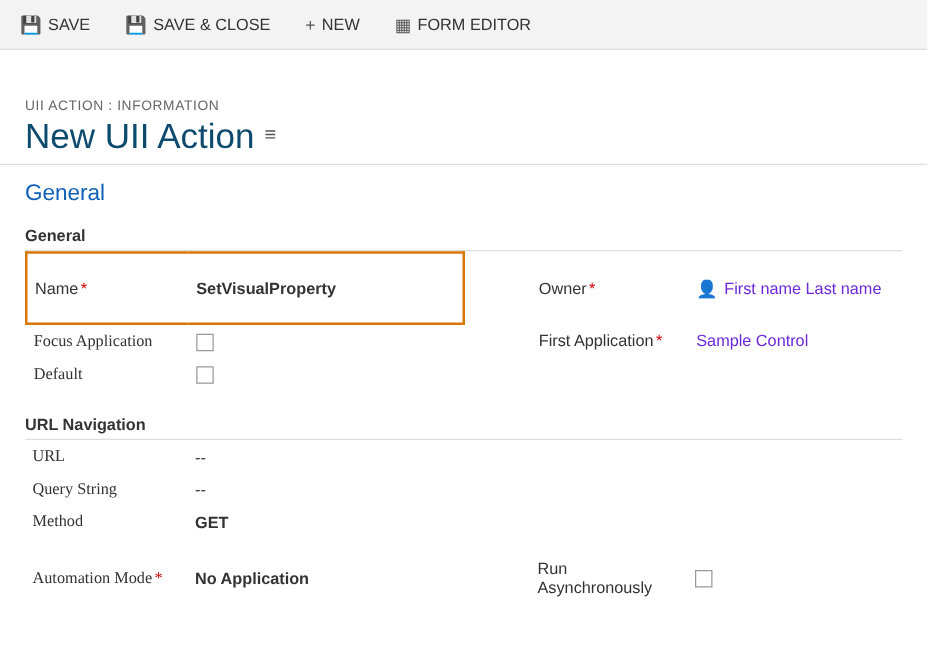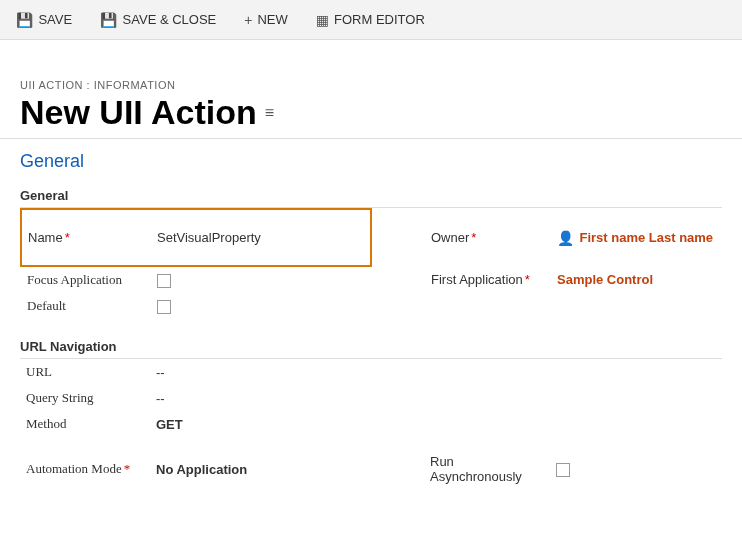--- a/index.html
+++ b/index.html
@@ -51,23 +51,23 @@
       letter-spacing: 0.5px;
       margin-bottom: 2px;
       margin-top: 29px;
     }
     .page-title-row {
       display: flex;
       align-items: center;
       gap: 8px;
     }
     .page-title {
-      font-size: 34px;
-      font-weight: 700;
-      color: #000000;
+      font-size: 28px;
+      font-weight: 400;
+      color: #0c4a6e;
     }
     .menu-icon {
       font-size: 16px;
       color: #555;
       cursor: pointer;
     }
 
     
     .main-content {
       padding: 0 20px;
@@ -145,24 +145,23 @@
       display: inline-block;
       width: 14px;
       height: 14px;
       border: 1px solid #999;
       background: #fff;
       vertical-align: middle;
     }
 
     
     .field-link {
-      color: #c2410c;
+      color: #6d28d9;
       cursor: pointer;
       text-decoration: none;
-      font-weight: bold;
     }
 
     
     .owner-cell {
       display: flex;
       align-items: center;
       gap: 5px;
     }
     .person-icon {
       font-size: 14px;
@@ -212,21 +211,21 @@
   <div class="form-group-header">General</div>
 
   <table class="form-table">
     <tbody>
 
       <tr class="name-field-row">
         <td class="name-label-cell" style="width:130px; border:2px solid #d97706; border-right:none;">
           <span>Name</span><span class="required-star">*</span>
         </td>
         <td class="name-value-cell" style="width:220px; border:2px solid #d97706; border-left:none;">
-          <span style="font-weight:400;">SetVisualProperty</span>
+          <span style="font-weight:700;">SetVisualProperty</span>
         </td>
         <td style="width:40px;"></td>
         <td class="field-label-right" style="padding-left:20px; width:100px;">
           <span>Owner</span><span class="required-star">*</span>
         </td>
         <td>
           <div class="owner-cell">
             <span class="person-icon">👤</span>
             <a class="field-link">First name Last name</a>
           </div>

